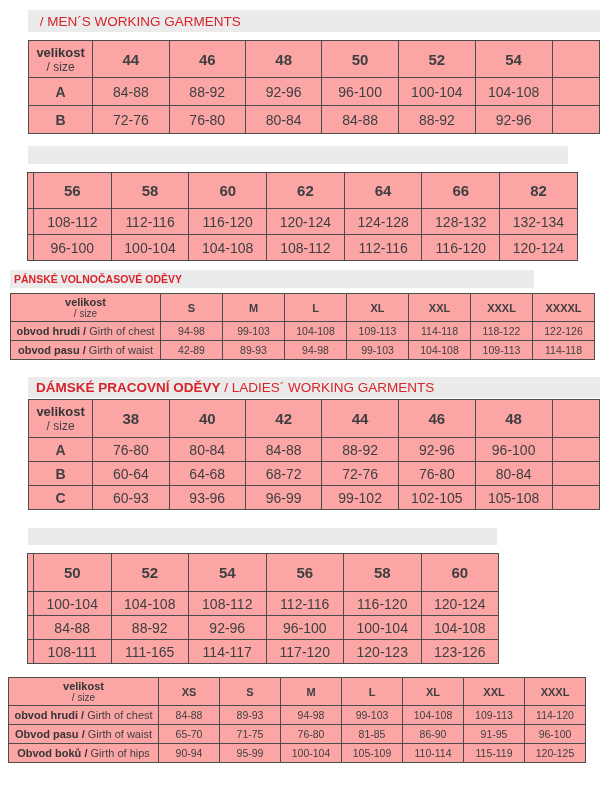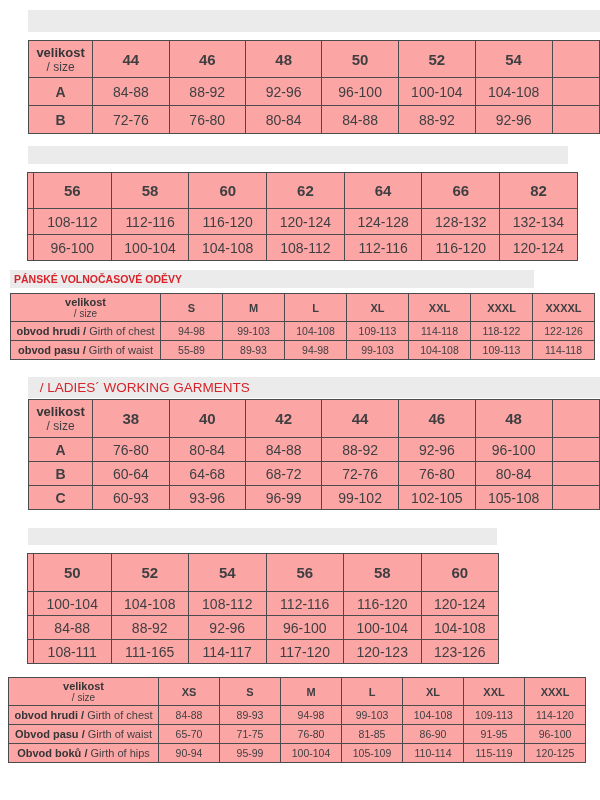--- a/index.html
+++ b/index.html
@@ -54,21 +54,21 @@
   .t4{left:28px;top:399px;}
   .t5{left:27px;top:553px;}
   .t6{left:8px;top:677px;}
 </style>
 </head>
 <body>
 
 <div id="canvas">
 
   <div class="bar bar1">
-    
+    <span class="en"> / MEN´S WORKING GARMENTS</span>
   </div>
 
   <table class="sz tm1 t1">
       <colgroup>
         <col style="width:65px">
         <col style="width:79.5px">
         <col style="width:79.5px">
         <col style="width:79.5px">
         <col style="width:79.5px">
         <col style="width:79.5px">
@@ -193,33 +193,33 @@
           <td class="val">94-98</td>
           <td class="val">99-103</td>
           <td class="val">104-108</td>
           <td class="val">109-113</td>
           <td class="val">114-118</td>
           <td class="val">118-122</td>
           <td class="val">122-126</td>
         </tr>
         <tr class="drow">
           <td class="rlabel"><b>obvod pasu / </b><span>Girth of waist</span></td>
-          <td class="val">55-89</td>
+          <td class="val">42-89</td>
           <td class="val">89-93</td>
           <td class="val">94-98</td>
           <td class="val">99-103</td>
           <td class="val">104-108</td>
           <td class="val">109-113</td>
           <td class="val">114-118</td>
         </tr>
       </tbody>
     </table>
 
   <div class="bar bar4">
-    <span class="en"> / LADIES´ WORKING GARMENTS</span>
+    <span class="cz">DÁMSKÉ PRACOVNÍ ODĚVY</span><span class="en"> / LADIES´ WORKING GARMENTS</span>
   </div>
 
   <table class="sz tl1 t4">
       <colgroup>
         <col style="width:65px">
         <col style="width:79.5px">
         <col style="width:79.5px">
         <col style="width:79.5px">
         <col style="width:79.5px">
         <col style="width:79.5px">

